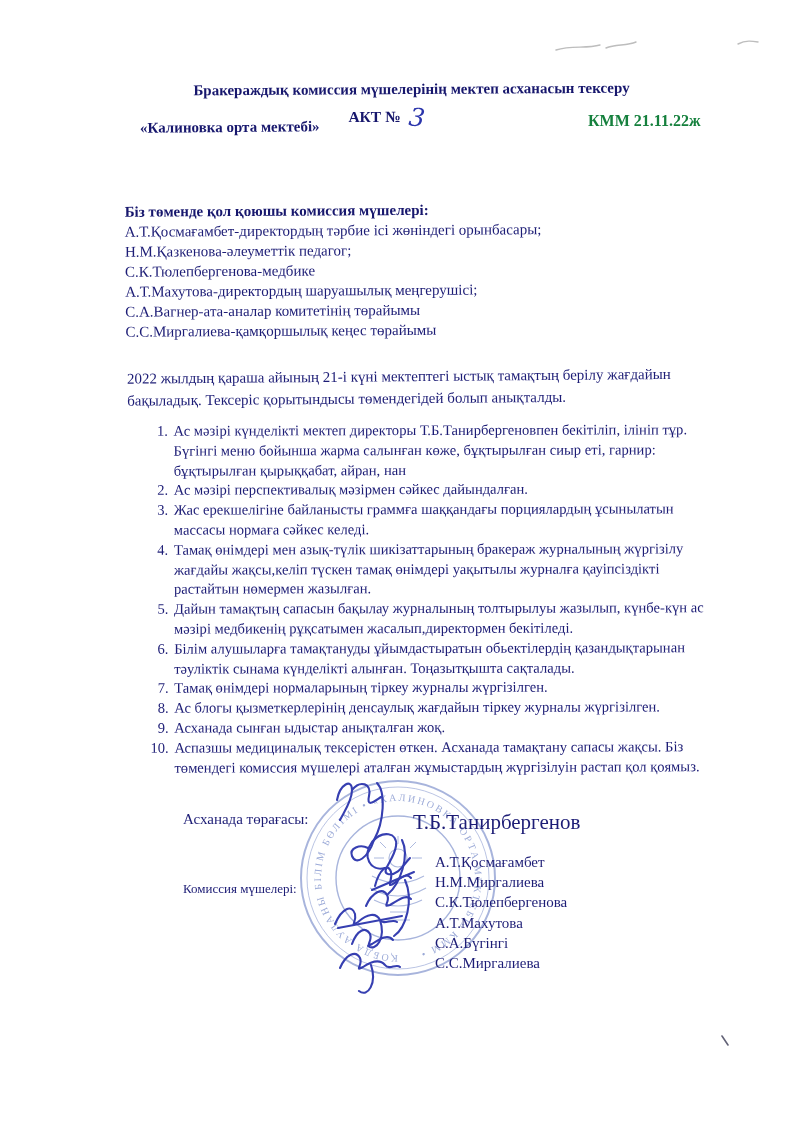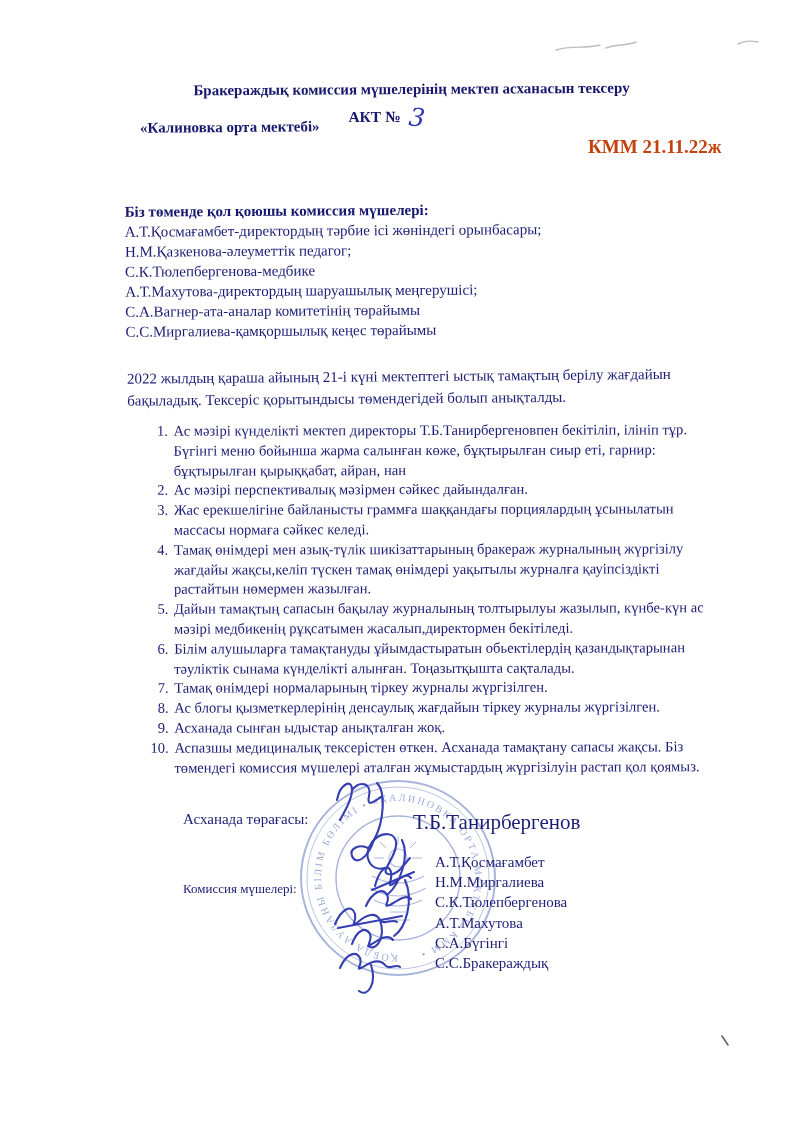--- a/index.html
+++ b/index.html
@@ -32,21 +32,21 @@
     transform:rotate(7deg);
     margin-left:8px;vertical-align:-4px;
   }
   .school-name{
     position:absolute;left:140px;top:102px;
     font-weight:bold;font-size:15px;color:#17176d;
     transform:rotate(-0.5deg);
   }
   .kmm-date{
     position:absolute;left:588px;top:95px;
-    font-weight:bold;font-size:19px;color:#c2410c;margin-top:24px;
+    font-weight:bold;font-size:16px;color:#15803d;
   }
   
   .members-block{
     position:absolute;left:125px;top:183px;width:560px;
     font-size:15px;line-height:20px;
     transform:rotate(-0.35deg);
   }
   .members-block .heading{font-weight:bold;color:#17176d;}
   
   .intro-par{
@@ -139,21 +139,21 @@
     <div class="sig-label-chair">Асханада төрағасы:</div>
     <div class="sig-name-chair">Т.Б.Танирбергенов</div>
     <div class="sig-label-members">Комиссия мүшелері:</div>
 
     <div class="sig-names">
       <div>А.Т.Қосмағамбет</div>
       <div>Н.М.Миргалиева</div>
       <div>С.К.Тюлепбергенова</div>
       <div>А.Т.Махутова</div>
       <div>С.А.Бүгінгі</div>
-      <div>С.С.Бракераждық</div>
+      <div>С.С.Миргалиева</div>
     </div>
   </div>
 
   <svg class="overlay z3" viewBox="0 0 793 1123">
     <g stroke="#2c35ad" stroke-width="2.1" fill="none" stroke-linecap="round" stroke-linejoin="round" opacity="0.95">
 
       <g>
         <path d="M337,800 C340,784 352,778 352,790 C352,801 344,812 340,820"></path>
         <path d="M352,790 C360,780 372,783 369,796 C366,809 376,800 381,797"></path>
         <path d="M377,783 C386,792 384,822 374,840 C368,858 356,866 352,856 C349,848 360,844 368,848"></path>

